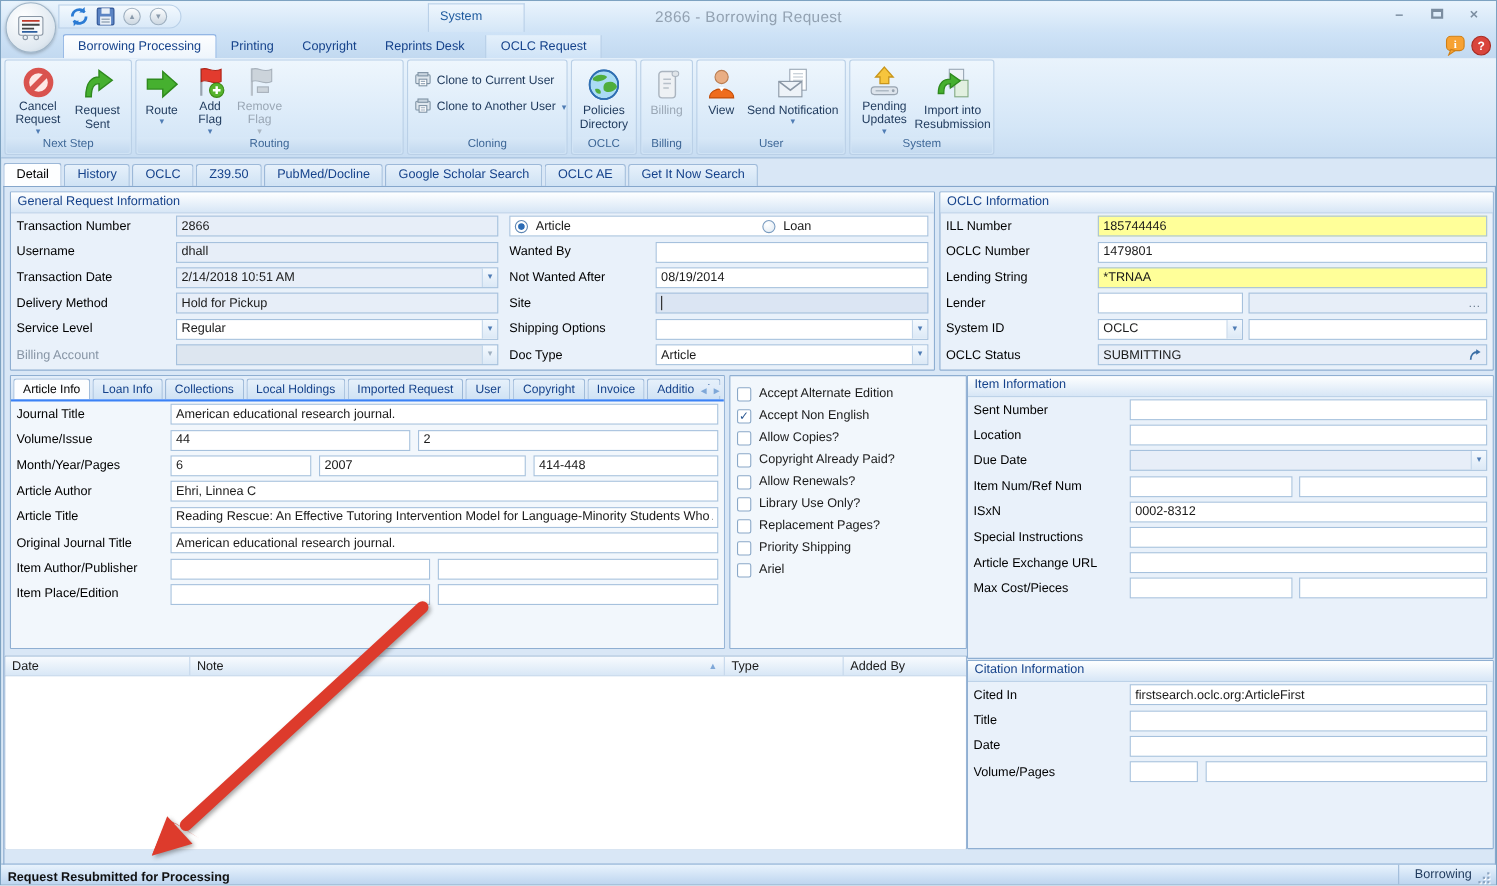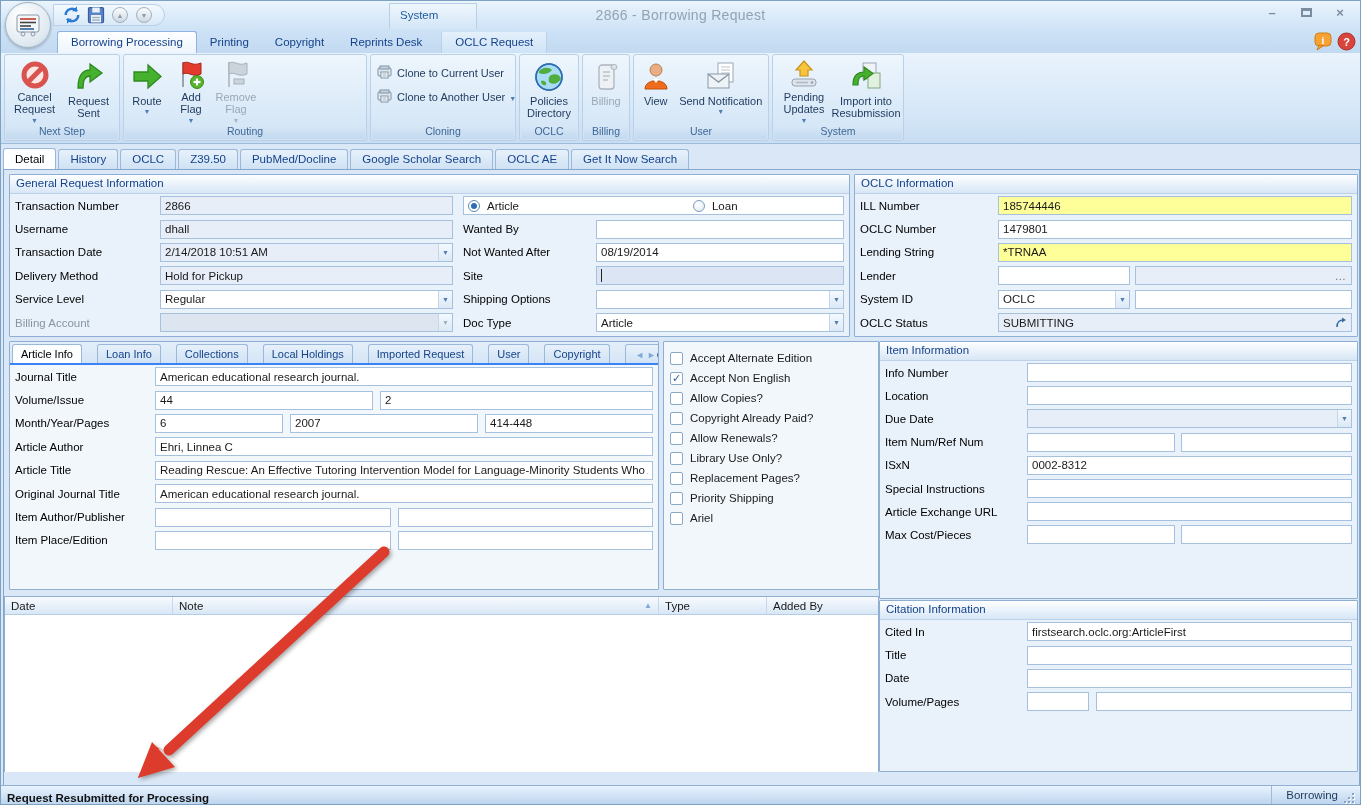--- a/index.html
+++ b/index.html
@@ -65,21 +65,21 @@
 .gap{flex:none;}
 
 
 .radio{width:12px;height:12px;border-radius:50%;border:1px solid #7a9cc0;background:radial-gradient(circle at 35% 30%,#fff,#dfe9f2);flex:none;}
 .radio.sel{box-shadow:inset 0 0 0 2px #fff;background:radial-gradient(circle at 50% 50%,#2c6cb5 0 45%,#fff 50%);border-color:#5d86b3;}
 .cbrow{display:flex;align-items:center;gap:7px;height:20px;padding:0 6px;}
 .cb{width:13px;height:13px;border:1px solid #8aa8c8;background:#fff;flex:none;display:flex;align-items:center;justify-content:center;font-size:11px;color:#2e5a93;border-radius:2px;}
 .cb.checked::after{content:"✓";font-weight:bold;}
 
 
-.atabs{display:flex;align-items:flex-end;gap:15px;height:21px;padding-left:2px;background:linear-gradient(#e3eefa,#d5e5f5);overflow:hidden;position:relative;}
+.atabs{display:flex;align-items:flex-end;gap:2px;height:21px;padding-left:2px;background:linear-gradient(#e3eefa,#d5e5f5);overflow:hidden;position:relative;}
 .atab{padding:3px 8px 3px;color:#15428b;background:linear-gradient(#e7f1fb,#cfe2f4);border:1px solid #9cb8d8;border-bottom:none;border-radius:3px 3px 0 0;font-size:11px;white-space:nowrap;}
 .atab.active{background:#fdfeff;color:#000;}
 .atab-scroll{position:absolute;right:2px;bottom:3px;display:flex;gap:3px;color:#7fa8d8;font-size:9px;background:inherit;padding-left:4px;}
 .apanel-body{position:absolute;top:21px;left:0;right:0;bottom:0;background:#f2f7fc;border-top:2px solid #3b82f6;}
 
 
 .ntable{background:#fff;border:1px solid #8fafd2;position:absolute;}
 .nt-head{display:flex;height:18px;background:linear-gradient(#f8fbfe,#d8e7f6);border-bottom:1px solid #b7cde5;color:#1a1a1a;}
 .nt-col{border-right:1px solid #c5d8ec;padding:2px 6px;display:flex;align-items:center;overflow:hidden;white-space:nowrap;}
 .sortarrow{margin-left:auto;color:#7fa8d8;font-size:8px;}
@@ -622,21 +622,21 @@
         </div>
       <div class="cbrow">
           <span class="cb"></span>
           <span>Ariel</span>
         </div>
     </div>
 
     <div class="gbox" style="left:875px;top:171px;width:479px;height:258px">
       <div class="gb-head">Item Information</div>
       <div class="frow" style="height:23.2px">
-          <span class="flabel" style="width:142px">Info Number</span>
+          <span class="flabel" style="width:142px">Sent Number</span>
           <div class="tfield">
             <span class="fval"></span>
           </div>
         </div>
       <div class="frow" style="height:23.2px">
           <span class="flabel" style="width:142px">Location</span>
           <div class="tfield">
             <span class="fval"></span>
           </div>
         </div>

